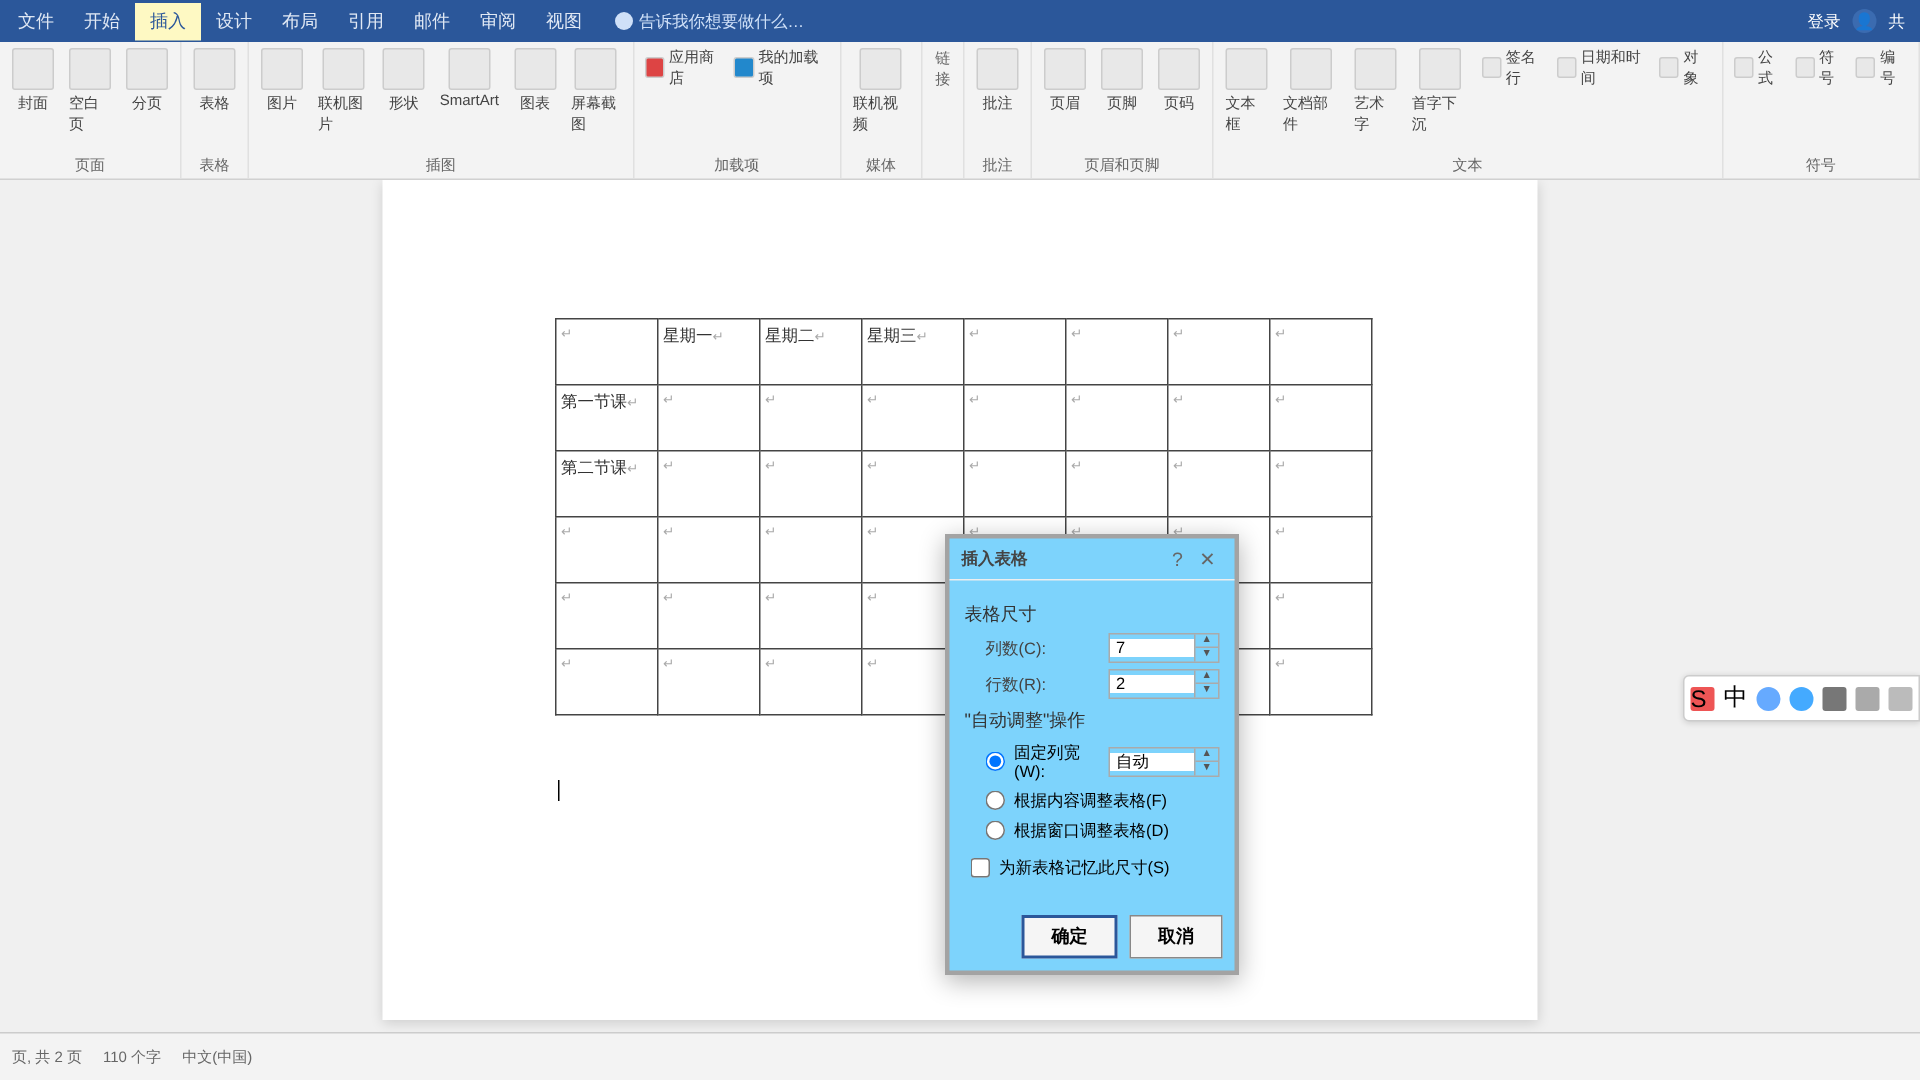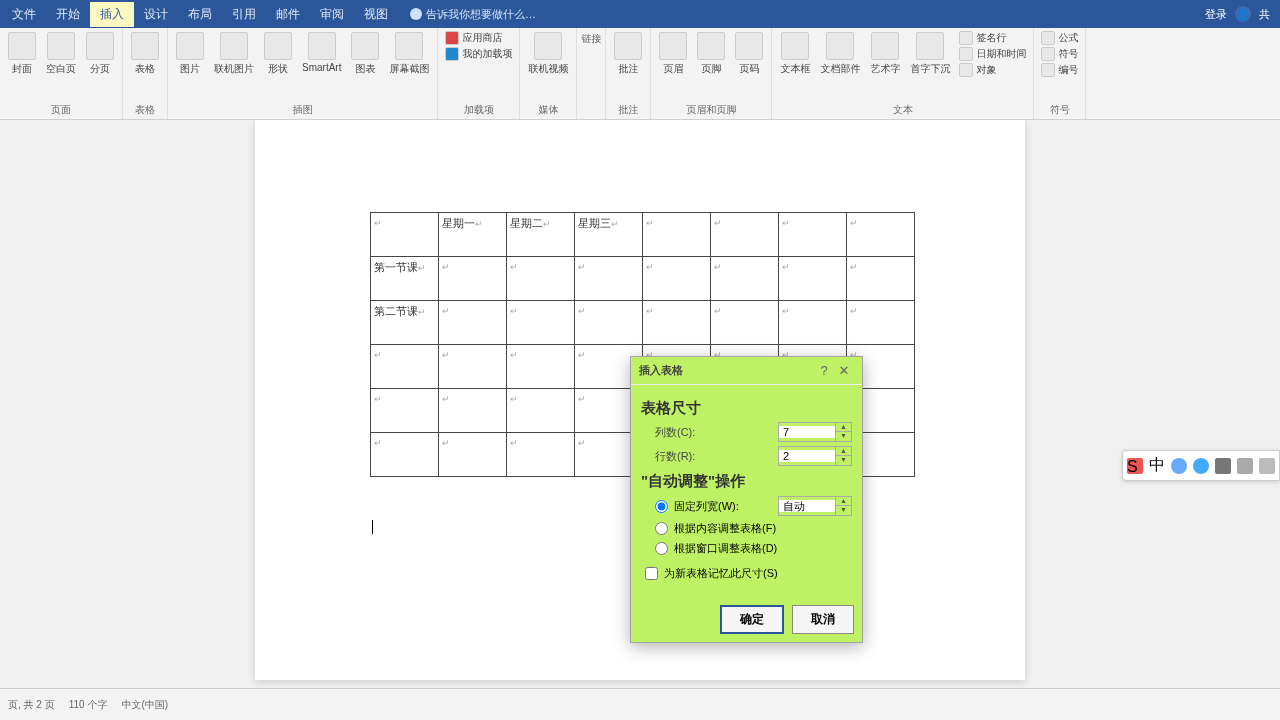--- a/index.html
+++ b/index.html
@@ -16,35 +16,35 @@
 .bulb { width: 12px; height: 12px; border-radius: 50%; background: #cfe0f8; }
 
 .ribbon { background: #f3f3f3; height: 92px; display: flex; border-bottom: 1px solid #d0d0d0; }
 .rgroup { display: flex; flex-direction: column; padding: 2px 4px 0; border-right: 1px solid #e0e0e0; }
 .rrow { display: flex; flex: 1; align-items: flex-start; gap: 2px; }
 .rlabel { text-align: center; font-size: 10px; color: #666; padding: 2px 0; }
 .rbtn { display: flex; flex-direction: column; align-items: center; justify-content: flex-start; padding: 2px 4px; font-size: 10px; color: #444; gap: 2px; cursor: pointer; }
 .rbtn .ric { width: 28px; height: 28px; background: #e8e8e8; border: 1px solid #ccc; border-radius: 2px; }
 .rbtn.sm { flex-direction: row; font-size: 10px; padding: 1px 3px; gap: 3px; align-items: center; }
 .rbtn.sm .ric { width: 14px; height: 14px; }
-.rcol { display: flex; flex-direction: column; gap: 0; }
+.rcol { display: flex; flex-direction: row; gap: 0; }
 
 .doc-area { position: absolute; top: 120px; left: 0; right: 0; bottom: 20px; background: #f0f0f0; display: flex; justify-content: center; overflow: hidden; }
 .page { background: white; width: 770px; height: 560px; box-shadow: 0 2px 8px rgba(0,0,0,0.15); position: relative; }
 .doc-table { position: absolute; top: 92px; left: 115px; border-collapse: collapse; }
 .doc-table td { border: 1px solid #444; width: 68px; height: 44px; font-size: 11px; padding: 3px; vertical-align: top; color: #333; }
 .doc-table td .pmark { color: #aaa; font-size: 9px; }
 .caret { position: absolute; top: 400px; left: 117px; width: 1px; height: 14px; background: #000; }
 
-.dialog { position: absolute; left: 630px; top: 356px; width: 233px; background: #bef264; border: 1px solid #a3a3a3; box-shadow: 0 4px 16px rgba(0,0,0,0.3); font-size: 11px; }
+.dialog { position: absolute; left: 630px; top: 356px; width: 196px; background: #7dd3fc; border: 3px solid #a3a3a3; box-shadow: 0 4px 16px rgba(0,0,0,0.3); font-size: 11px; }
 .dlg-title { display: flex; align-items: center; padding: 6px 8px; border-bottom: 1px solid #eee; }
 .dlg-title .t { flex: 1; font-weight: bold; color: #444; }
 .dlg-title .hbtn { width: 20px; text-align: center; color: #666; cursor: pointer; font-size: 13px; }
 .dlg-body { padding: 8px 10px; }
-.dlg-section { font-size: 15px; color: #333; margin: 6px 0 4px; font-weight: bold; }
+.dlg-section { font-size: 12px; color: #333; margin: 6px 0 4px; }
 .dlg-row { display: flex; align-items: center; margin: 4px 0 4px 14px; gap: 4px; }
 .dlg-row label { flex: 1; color: #444; }
 .spin { display: flex; align-items: center; border: 1px solid #aaa; height: 20px; width: 74px; }
 .spin input { border: none; width: 56px; padding: 0 4px; font-size: 11px; outline: none; }
 .spin .sbtn { width: 16px; display: flex; flex-direction: column; border-left: 1px solid #aaa; }
 .spin .sbtn div { height: 9px; font-size: 7px; line-height: 7px; text-align: center; cursor: pointer; color: #555; border-bottom: 1px solid #aaa; }
 .spin .sbtn div:last-child { border: none; }
 .dlg-radio { display: flex; align-items: center; margin: 5px 0 5px 14px; gap: 6px; }
 .dlg-check { display: flex; align-items: center; margin: 10px 0 8px 4px; gap: 6px; }
 .dlg-buttons { display: flex; justify-content: flex-end; gap: 8px; padding: 8px; }

